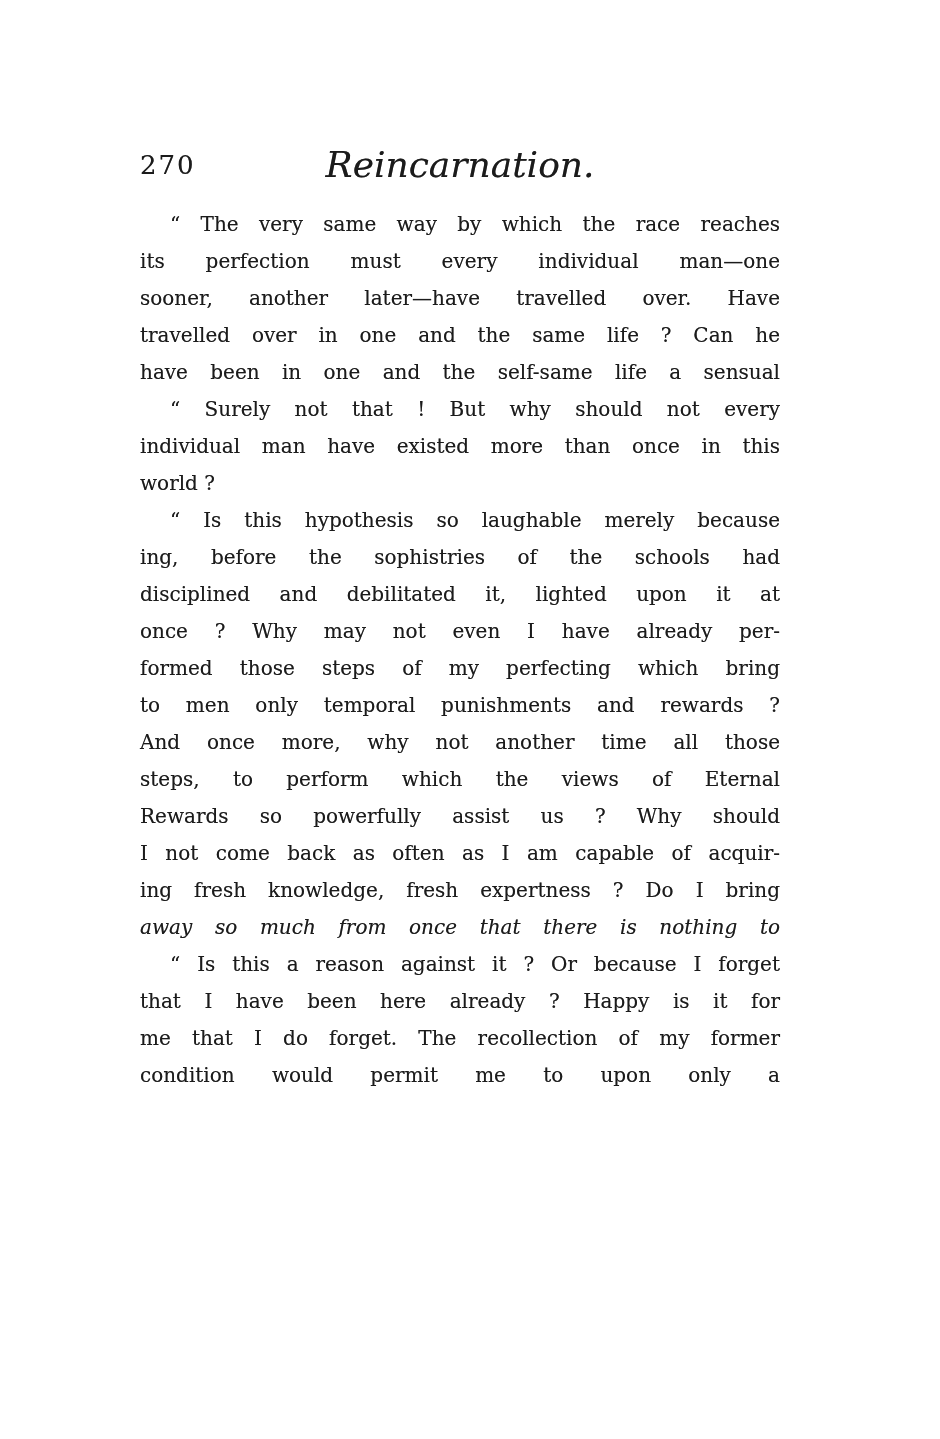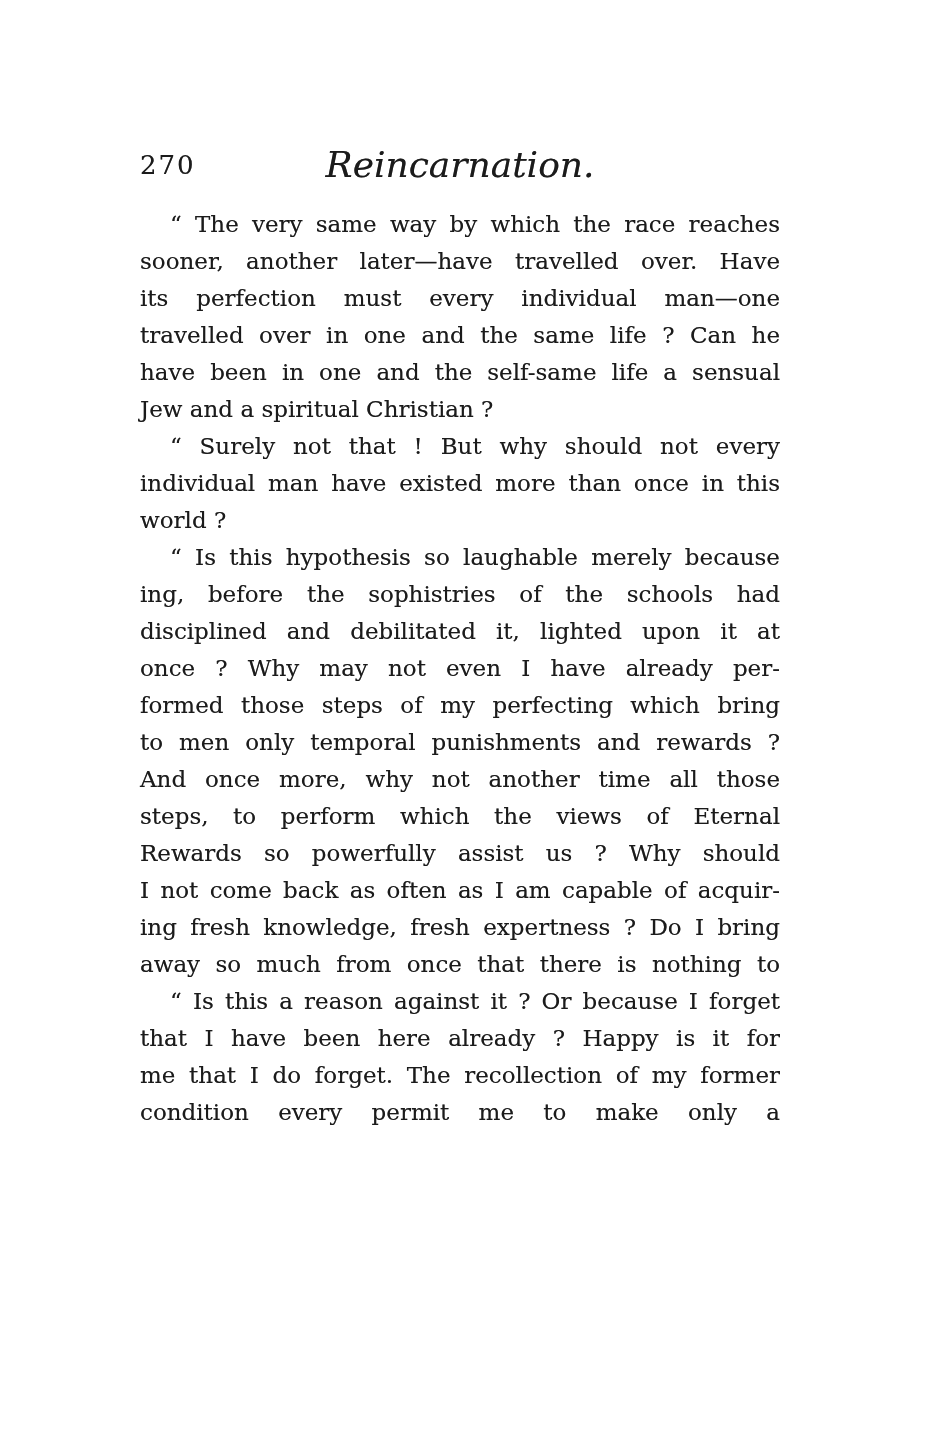--- a/index.html
+++ b/index.html
@@ -45,63 +45,63 @@
   }
   .textbody {
     position: absolute;
     top: 206px;
     left: 140px;
     width: 640px;
   }
   .line {
     height: 37px;
     line-height: 37px;
-    font-size: 23px;
+    font-size: 20px;
     text-align: justify;
     text-align-last: justify;
     text-shadow: 0 0 0.45px rgba(20,20,20,0.5);
   }
   .line.first {
     padding-left: 30px;
   }
   .line.last {
     text-align: left;
     text-align-last: left;
   }
   .line.italic {
+    font-style: italic;
   }
 </style>
 </head>
 <body>
 
 <div class="page">
   <div class="header">
     <span class="pagenum">270</span>
     <span class="running-head">Reincarnation.</span>
   </div>
   <div class="textbody" id="text-body">
       <div class="line first">“ The very same way by which the race reaches</div>
+      <div class="line">its perfection must every individual man—one</div>
       <div class="line">sooner, another later—have travelled over.  Have</div>
-      <div class="line">its perfection must every individual man—one</div>
       <div class="line">travelled over in one and the same life ?  Can he</div>
       <div class="line">have been in one and the self-same life a sensual</div>
-      <div class="line last">Jew and a spiritual Christian ?</div>
       <div class="line first">“ Surely not that !  But why should not every</div>
       <div class="line">individual man have existed more than once in this</div>
       <div class="line last">world ?</div>
       <div class="line first">“ Is this hypothesis so laughable merely because</div>
       <div class="line">ing, before the sophistries of the schools had</div>
       <div class="line">disciplined and debilitated it, lighted upon it at</div>
       <div class="line">once ?   Why may not even I have already per-</div>
       <div class="line">formed those steps of my perfecting which bring</div>
       <div class="line">to men only temporal punishments and rewards ?</div>
       <div class="line">And once more, why not another time all those</div>
       <div class="line">steps, to perform which the views of Eternal</div>
       <div class="line">Rewards so powerfully assist us ?   Why should</div>
       <div class="line">I not come back as often as I am capable of acquir-</div>
       <div class="line">ing fresh knowledge, fresh expertness ?   Do I bring</div>
       <div class="line italic">away so much from once that there is nothing to</div>
       <div class="line first">“ Is this a reason against it ?  Or because I forget</div>
       <div class="line">that I have been here already ?  Happy is it for</div>
       <div class="line">me that I do forget.  The recollection of my former</div>
-      <div class="line">condition every permit me to make only a</div>
+      <div class="line">condition would permit me to upon only a</div>
     </div>
 </div>
 
 </body></html>

